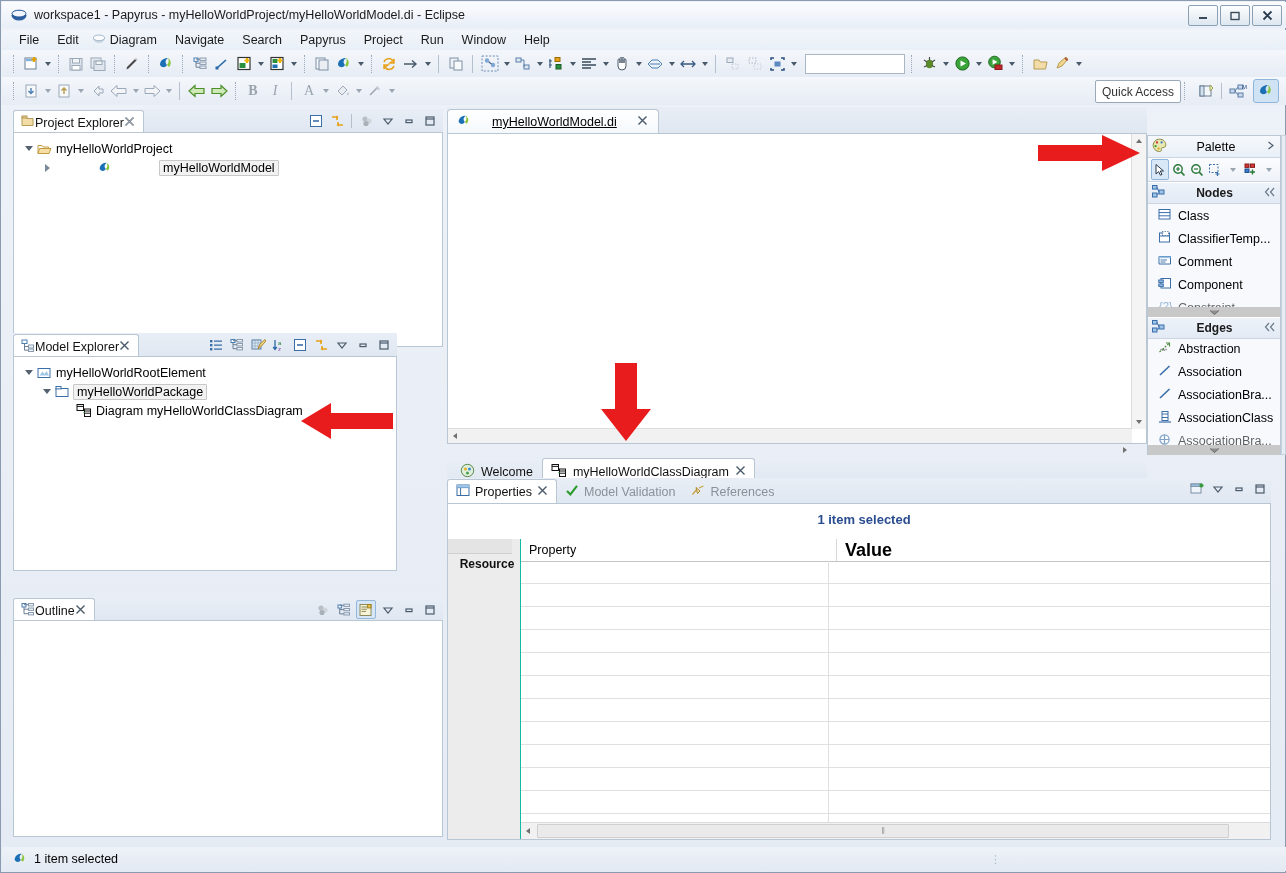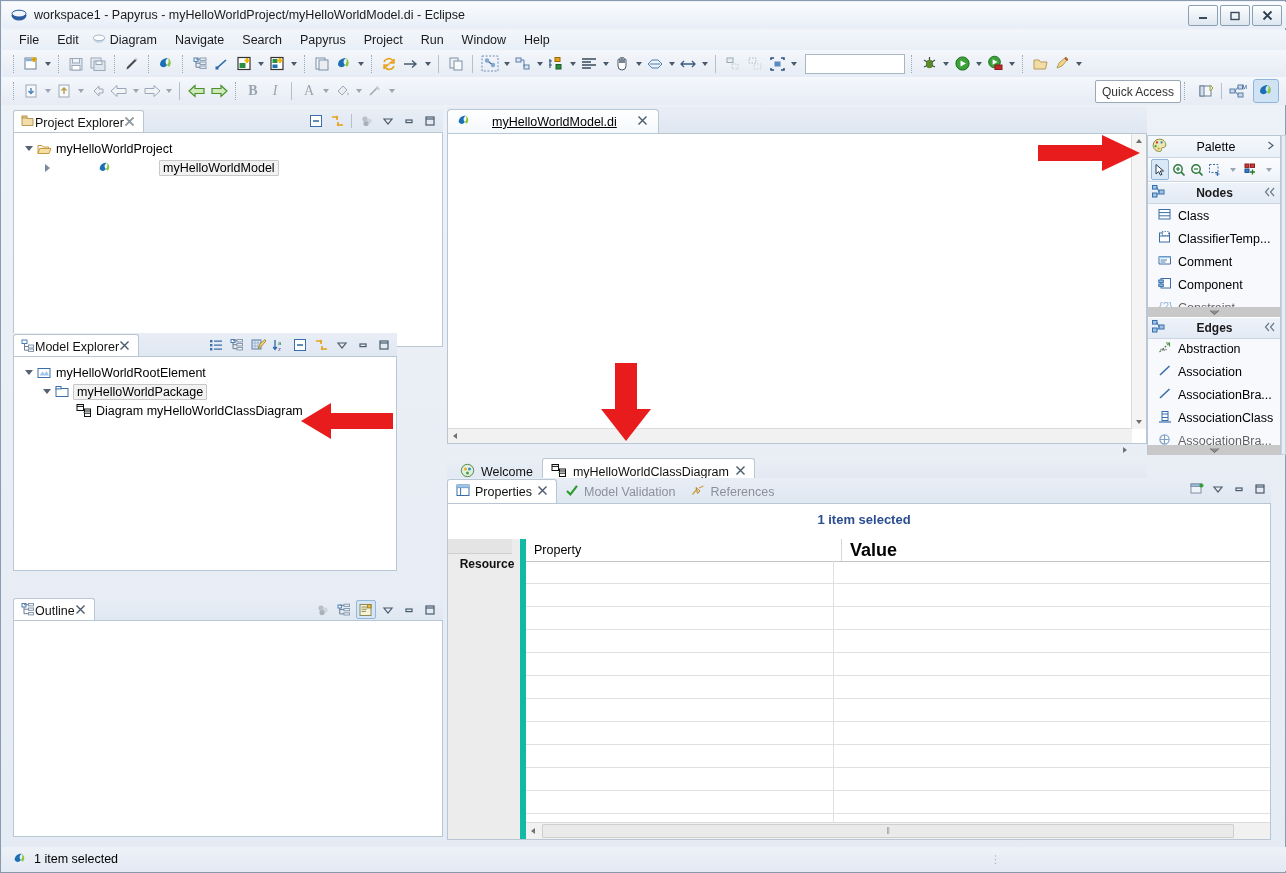--- a/index.html
+++ b/index.html
@@ -163,21 +163,21 @@
 
   
   #props{position:absolute;left:446px;top:477px;width:824px;height:362px;}
   .props-tabrow{height:25px;background:linear-gradient(#e9eef6,#dfe7f1);position:relative;display:flex;align-items:flex-end;}
   .props-tab{height:24px;display:flex;align-items:center;gap:5px;padding:0 8px;font-size:12.5px;position:relative;top:1px;}
   .props-tab.active{background:#fff;border:1px solid #b9c6d4;border-bottom:none;border-top-left-radius:3px;border-top-right-radius:3px;color:#111;}
   .props-tab.inactive{color:#8b9099;}
   .props-body{position:absolute;left:0;top:25px;right:0;bottom:0;background:#fff;border:1px solid #b9c6d4;box-sizing:border-box;}
   .props-heading{font-size:13px;font-weight:bold;color:#2a4d8f;padding:8px 0 8px 10px;}
   .props-split{position:absolute;left:0;right:0;top:35px;bottom:0;display:flex;}
-  .res-col{width:72px;background:#ececec;border-right:6px solid #14b8a6;}
+  .res-col{width:72px;background:#ececec;border-right:1px solid #14b8a6;}
   .res-tabtop{height:14px;background:#e4e4e4;border-bottom:1px solid #d0d0d0;width:64px;}
   .res-label{font-size:12px;font-weight:bold;color:#111;padding:3px 0 0 6px;}
   .tbl{flex:1;display:flex;flex-direction:column;position:relative;}
   .tbl-head{height:22px;display:flex;border-bottom:1px solid #c4c4c4;background:#fff;}
   .tbl-head .c1{flex:0 0 307px;padding-left:8px;display:flex;align-items:center;font-size:12.5px;border-right:1px solid #d7d7d7;}
   .tbl-head .c2{flex:1;padding-left:8px;display:flex;align-items:center;font-size:18px;font-weight:bold;}
   .tbl-rows{position:absolute;left:0;right:0;top:22px;bottom:16px;}
   .tbl-row{height:22px;display:flex;border-bottom:1px solid #e0e0e0;}
   .tbl-row .c1{flex:0 0 307px;border-right:1px solid #e0e0e0;}
   .tbl-row .c2{flex:1;}

